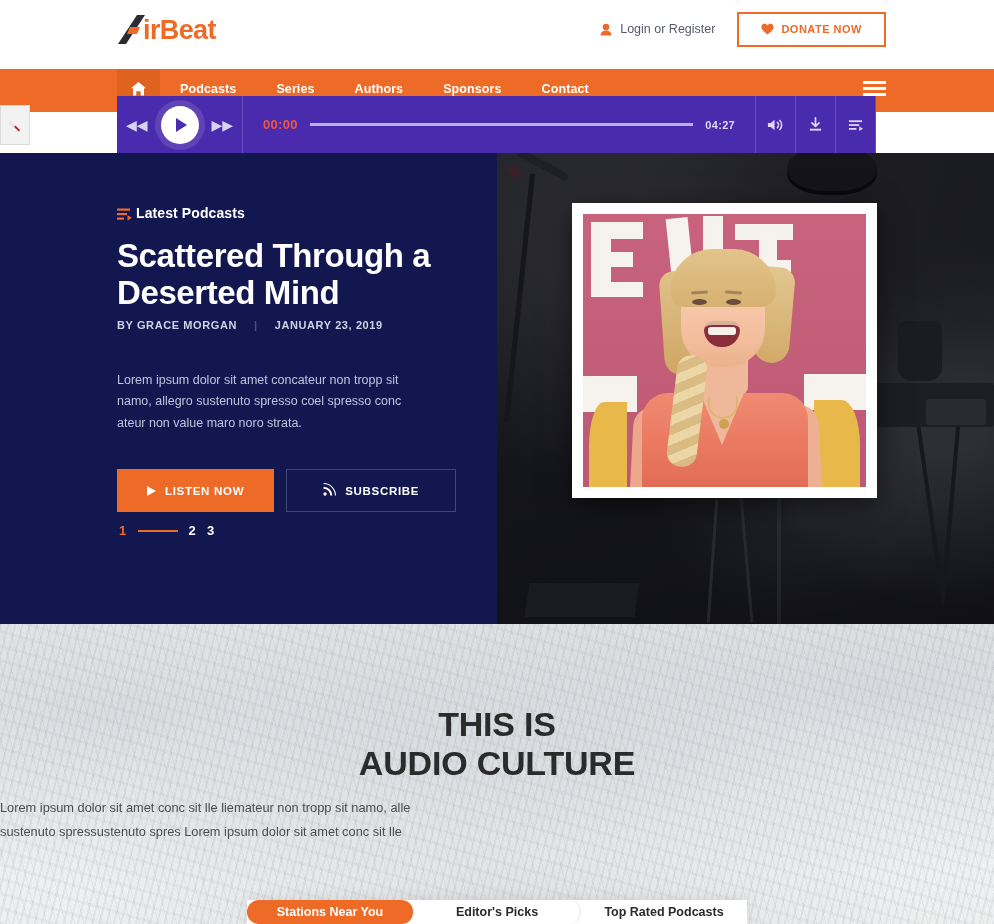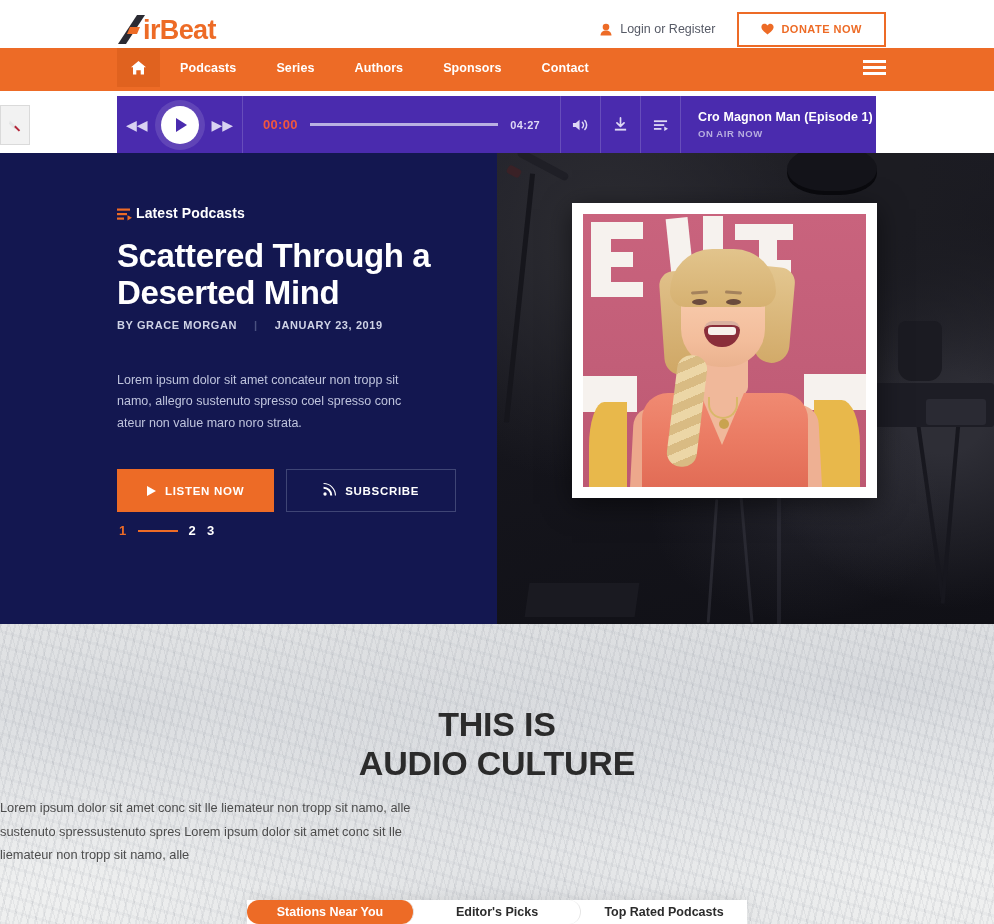--- a/index.html
+++ b/index.html
@@ -40,21 +40,21 @@
   .donate-btn {
     border:2px solid #ED6B26; color:#ED6B26; background:#fff;
     font-size:11px; font-weight:bold; letter-spacing:0.5px;
     padding:0 22px; height:35px; display:flex; align-items:center;
     gap:7px; cursor:pointer;
   }
   .heart-icon { width:13px; height:12px; display:block; }
 
   
   .nav {
-    position:absolute; top:48px; left:0; width:994px; height:43px;
+    position:absolute; top:69px; left:0; width:994px; height:43px;
     background:#ED6B26;
   }
   .nav-inner { position:absolute; left:117px; top:0; height:39px; display:flex; align-items:stretch; }
   .nav-home {
     width:43px; background:#E0621F; display:flex; align-items:center; justify-content:center;
     cursor:pointer;
   }
   .home-icon { width:15px; height:14px; display:block; }
   .nav-item {
     display:flex; align-items:center; padding:0 20px;
@@ -383,24 +383,20 @@
         <rect x="2" y="12.5" width="12" height="2" fill="#ded8f5"></rect>
       </svg>
     </div>
     <div class="pl-btn">
       <svg viewBox="0 0 16 14" width="15" height="14">
         <rect x="1" y="2" width="14" height="1.9" fill="#ded8f5"></rect>
         <rect x="1" y="6.1" width="11" height="1.9" fill="#ded8f5"></rect>
         <rect x="1" y="10.2" width="8" height="1.9" fill="#ded8f5"></rect>
         <polygon points="12,8.6 16,11 12,13.4" fill="#ded8f5"></polygon>
       </svg>
-    </div>
-    <div class="pl-track">
-      <span class="tr-title">Cro Magnon Man (Episode 1)</span>
-      <span class="tr-sub">ON AIR NOW</span>
     </div>
   </div>
 
   <div class="hero">
     <div class="hero-photo">
       <div class="stage-el mic1"></div>
       <div class="stage-el mic1b"></div>
       <div class="stage-el drum"></div>
       <div class="stage-el stand1"></div>
       <div class="stage-el stand2"></div>
@@ -504,21 +500,20 @@
   </div>
 
   <div class="texture">
     <div class="tex-head">
       <span class="l1">THIS IS</span>
       <span class="l2">AUDIO CULTURE</span>
     </div>
     <div class="tex-desc">
       <span>Lorem ipsum dolor sit amet conc sit lle liemateur non tropp sit namo, alle</span>
       <span>sustenuto spressustenuto spres Lorem ipsum dolor sit amet conc sit lle</span>
-      <span>liemateur non tropp sit namo, alle</span>
     </div>
   </div>
 
   <div class="tabs">
     <div class="tab active">
       <span>Stations Near You</span>
     </div>
     <div class="tab">
       <span>Editor's Picks</span>
     </div>

